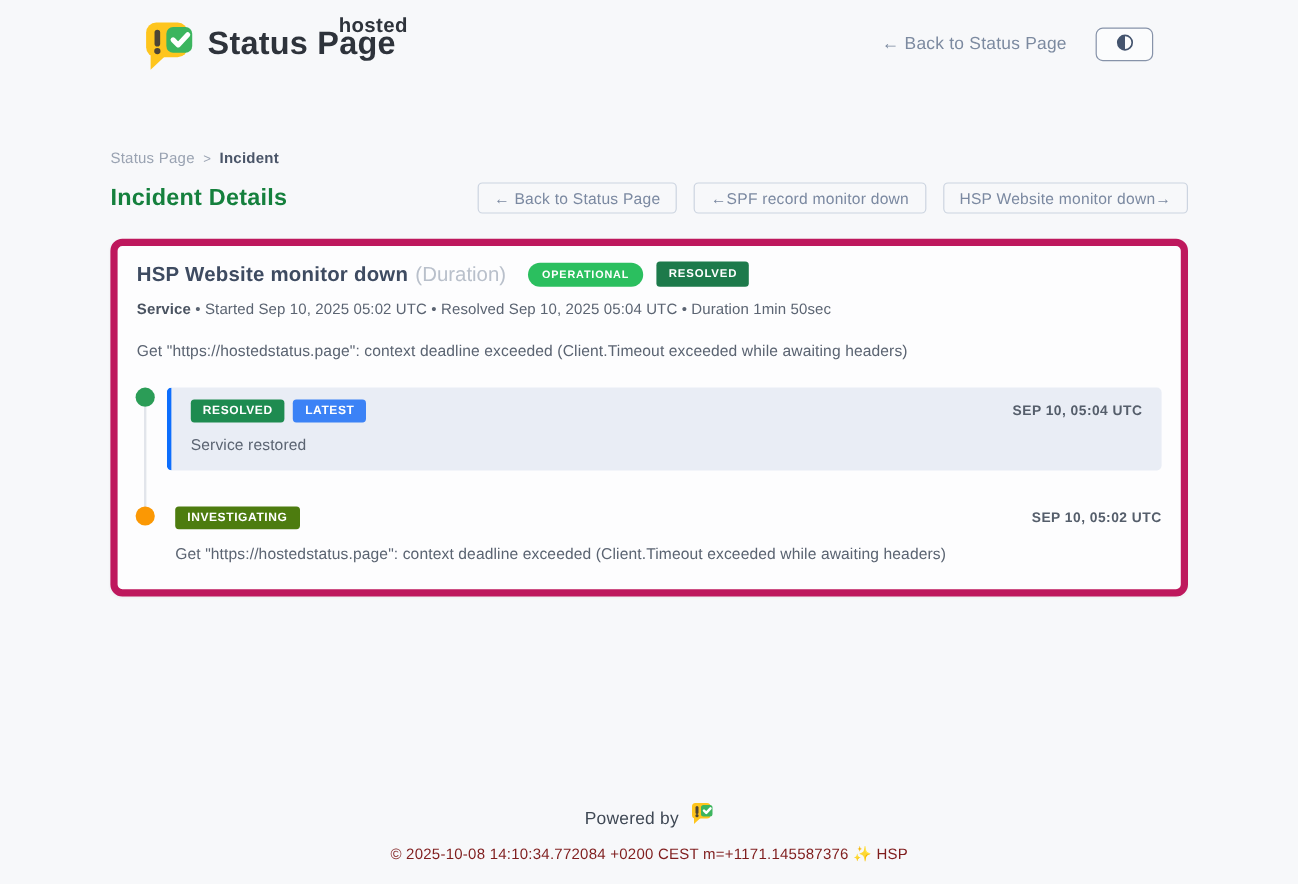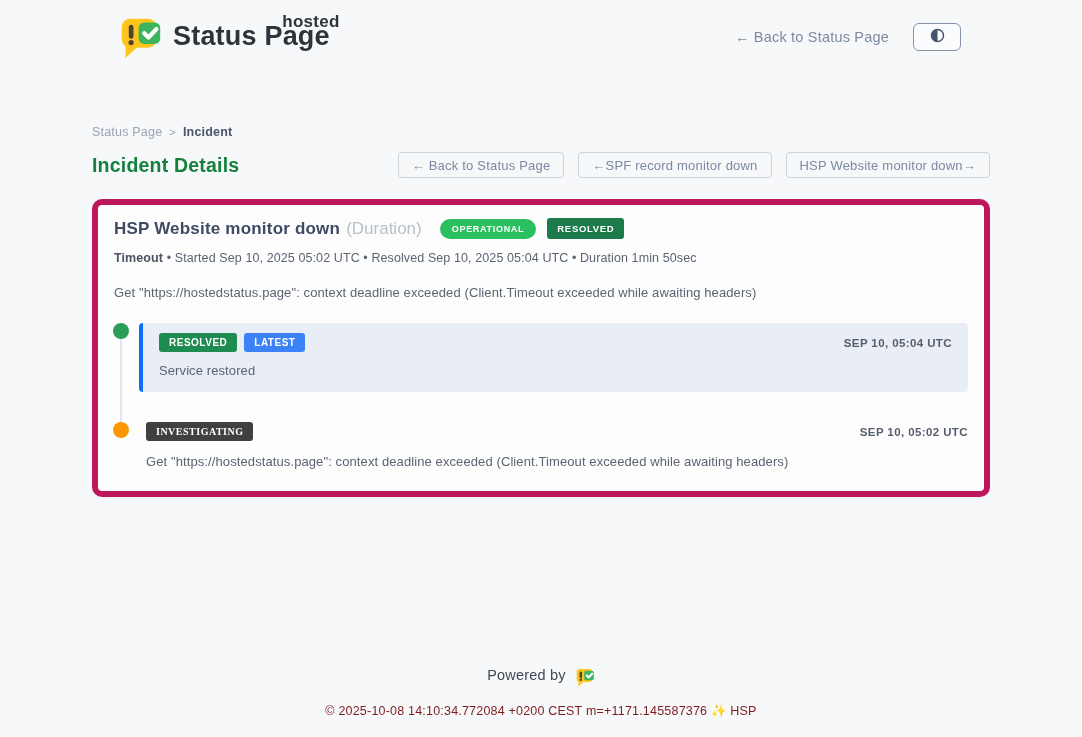--- a/index.html
+++ b/index.html
@@ -91,30 +91,30 @@
     border-radius: 4px; padding: 10px 16px 14px 16px;
   }
   .t-row { display: flex; align-items: center; justify-content: space-between; }
   .t-badges { display: flex; gap: 7px; }
   .t-badge {
     color: #fff; font-size: 10px; font-weight: 700; letter-spacing: 0.5px;
     padding: 4px 10px; border-radius: 3px; text-transform: uppercase; white-space: nowrap;
   }
   .t-badge-resolved { background: #1e8b50; }
   .t-badge-latest { background: #3b82f6; }
-  .t-badge-investigating { background: #404040; font-family: Liberation Serif, serif; }
+  .t-badge-investigating { background: #4d7c0f; }
   .t-time { font-size: 11.5px; font-weight: 700; color: #555e6b; letter-spacing: 0.4px; }
   .t-msg { margin-top: 11px; font-size: 13px; color: #5b6472; letter-spacing: 0.1px; }
   .t-entry-2 { margin-left: 32px; margin-top: 30px; }
   .t-entry-2 .t-msg { margin-top: 13px; }
 
   
   .footer { margin-top: 170px; text-align: center; }
   .powered-row {
-    display: flex; align-items: flex-start; justify-content: center; gap: 9px;
+    display: flex; align-items: flex-end; justify-content: center; gap: 9px;
     font-size: 14.5px; color: #3f4854; letter-spacing: 0.2px;
   }
   .copyright { margin-top: 13px; font-size: 12.5px; color: #7f1d1d; letter-spacing: 0.2px; }
 </style>
 </head>
 <body>
 
 <div class="container">
   <div class="header-inner">
     <div class="logo">
@@ -164,21 +164,21 @@
   <div class="card">
     <div class="card-title-row">
       <span class="incident-title">HSP Website monitor down</span>
       <span class="incident-component">(Duration)</span>
       <span class="card-badges">
         <span class="badge badge-operational">OPERATIONAL</span>
         <span class="badge badge-resolved-hdr">RESOLVED</span>
       </span>
     </div>
 
-    <div class="meta"><span class="meta-strong">Timeout</span><span> • Started Sep 10, 2025 05:02 UTC • Resolved Sep 10, 2025 05:04 UTC • Duration 1min 50sec</span></div>
+    <div class="meta"><span class="meta-strong">Service</span><span> • Started Sep 10, 2025 05:02 UTC • Resolved Sep 10, 2025 05:04 UTC • Duration 1min 50sec</span></div>
 
     <div class="description">Get "https://hostedstatus.page": context deadline exceeded (Client.Timeout exceeded while awaiting headers)</div>
 
     <div class="timeline">
       <div class="timeline-line"></div>
       <div class="t-dot t-dot-1"></div>
       <div class="t-dot t-dot-2"></div>
 
       <div class="t-entry-1">
         <div class="t-row">

